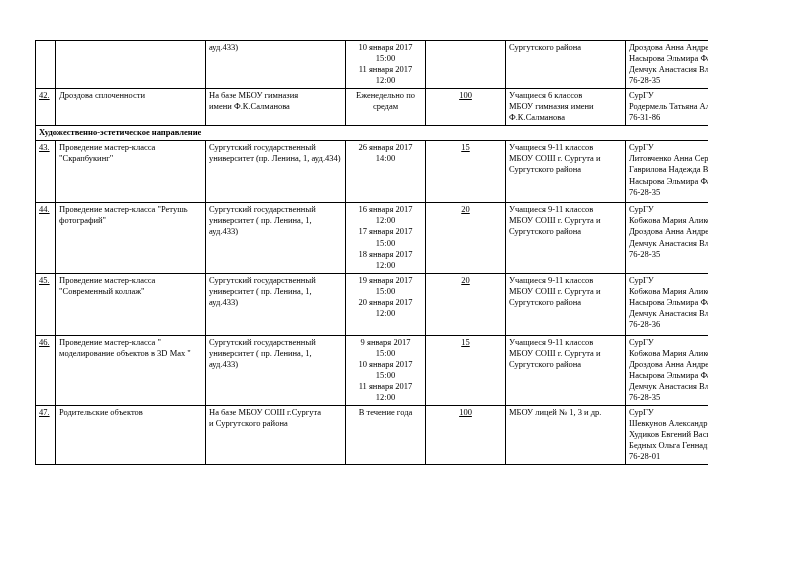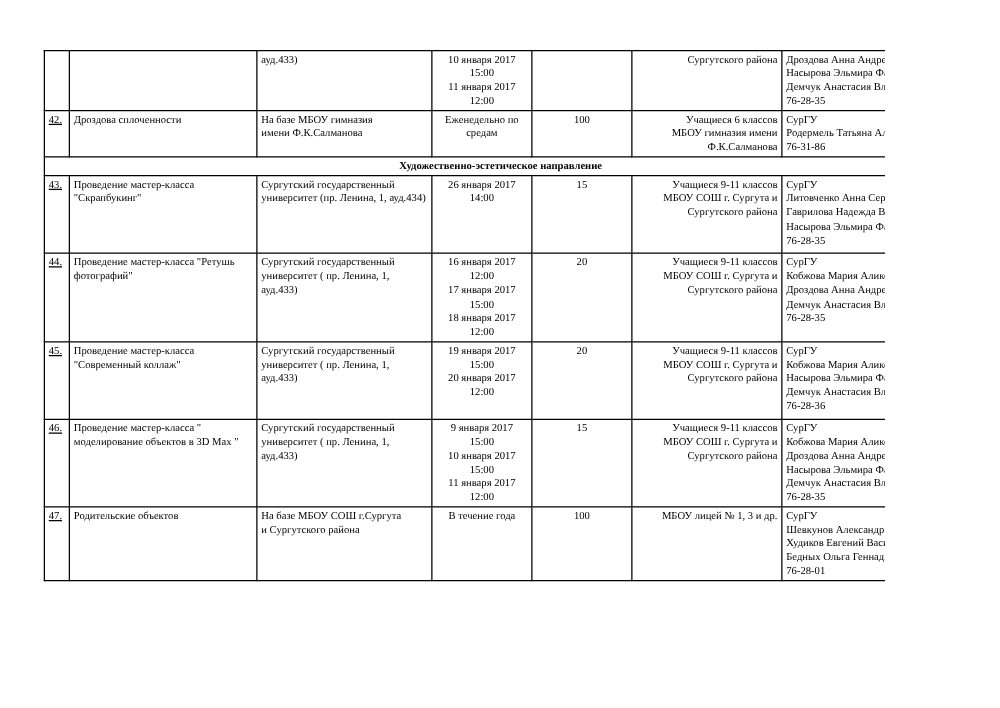--- a/index.html
+++ b/index.html
@@ -23,25 +23,25 @@
     vertical-align:top;
     padding:1px 3px 2px 3px;
     white-space:pre-line;
     overflow:hidden;
     word-wrap:break-word;
   }
   .c-num   { text-align:left;text-decoration:underline; }
   .c-event { text-align:left; }
   .c-loc   { text-align:left; }
   .c-dates { text-align:center;margin-top:48px; }
-  .c-count { text-align:center; }
-  .c-part  { text-align:right; }
+  .c-count { text-align:center;text-decoration:underline; }
+  .c-part  { text-align:left; }
   .c-org   { text-align:left; }
   .section-cell {
-    text-align:center; font-weight:bold; white-space:normal;
+    font-weight:bold; white-space:normal;
     padding-top:0; padding-bottom:1px;
   }
   tr.h45{height:45px} tr.h37{height:37px} tr.h12{height:12px}
   tr.h62{height:62px} tr.h64{height:64px} tr.h70{height:70px}
   tr.h55{height:55px} tr.h30{height:30px}
   .page-num {
     position:absolute; left:736px; top:486px;
     font-size:10.5px;
   }
 </style>

